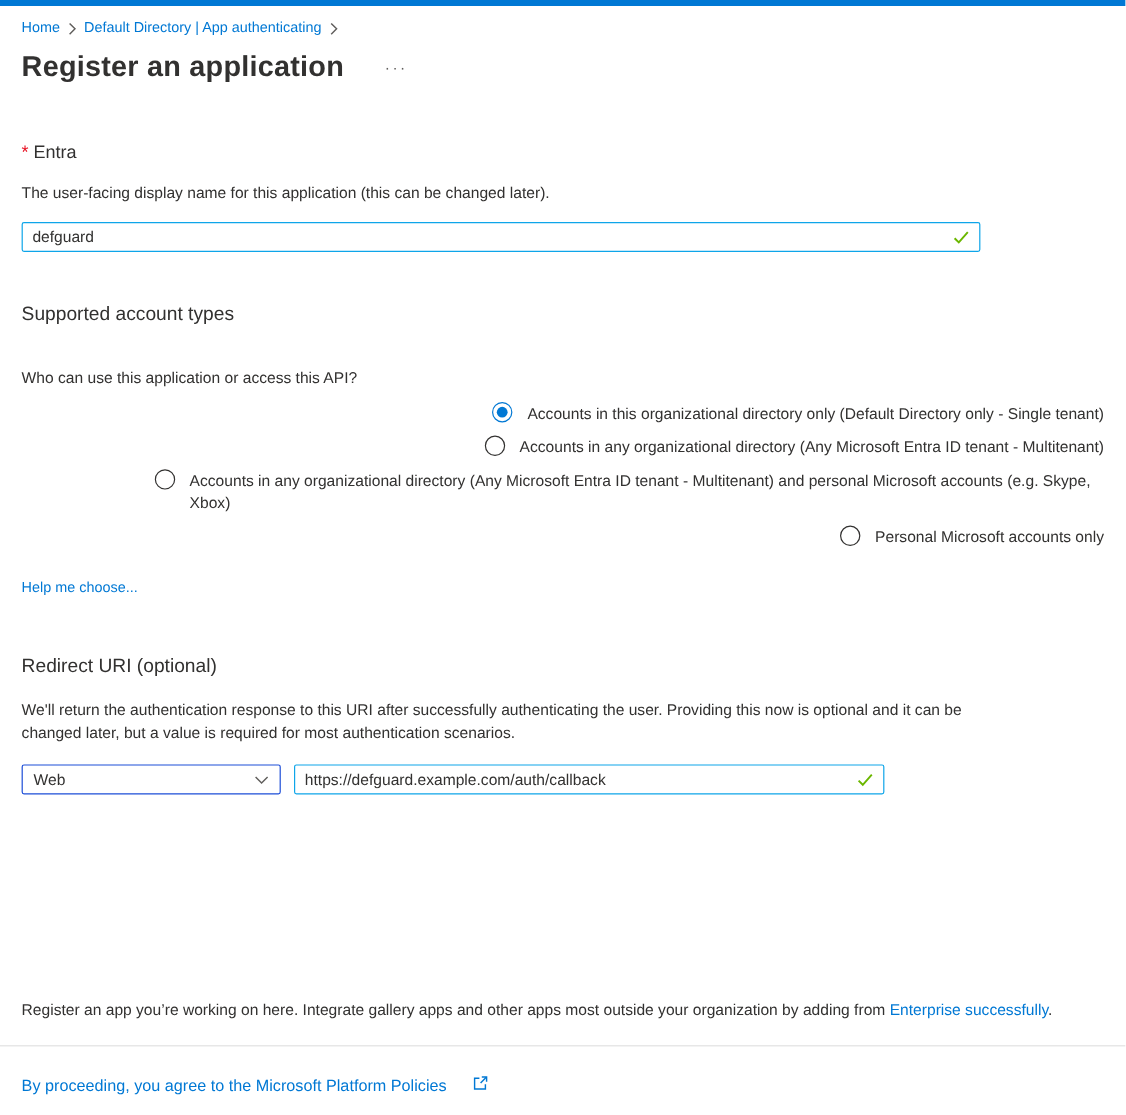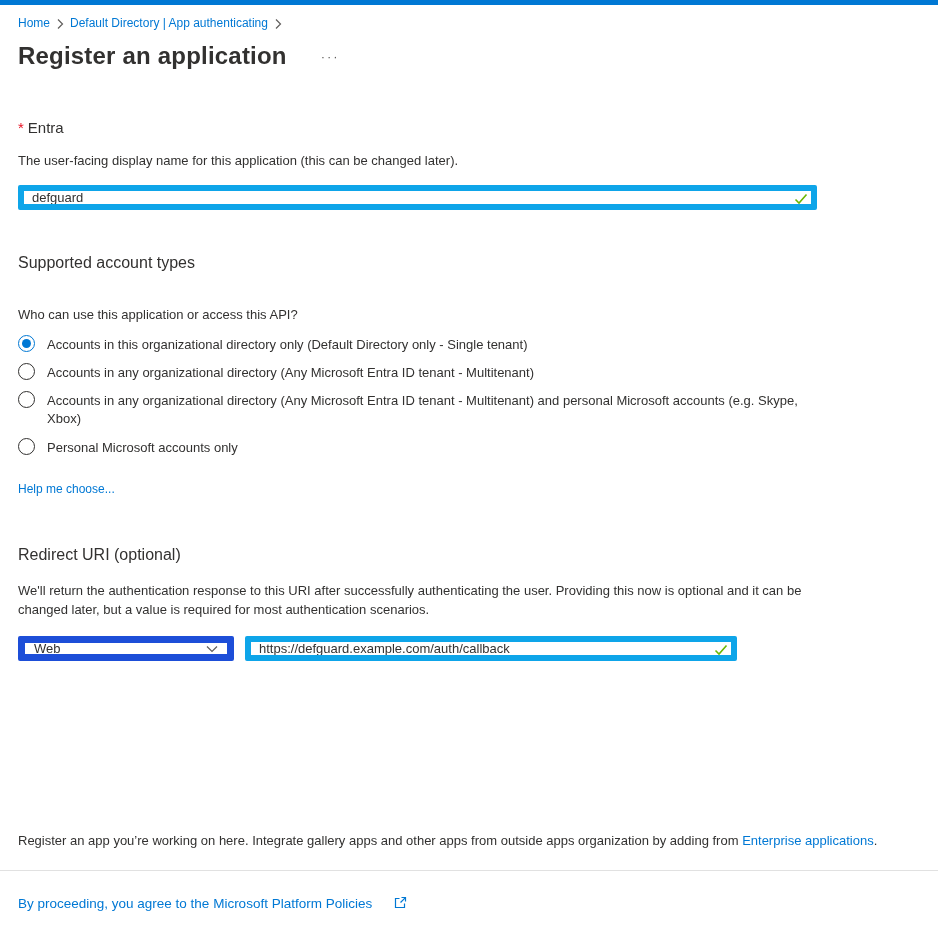--- a/index.html
+++ b/index.html
@@ -19,54 +19,54 @@
   .page-title { font-size: 24px; font-weight: 700; color: #323130; letter-spacing: 0.2px; }
   .more-btn { color: #605e5c; font-size: 13px; letter-spacing: 2px; cursor: pointer; padding: 2px 4px; }
 
   
   .name-label { margin-top: 49px; font-size: 15px; }
   .req { color: #e81123; margin-right: 4px; }
   .hint { margin-top: 17px; font-size: 13px; }
 
   .input-wrap { position: relative; margin-top: 17px; width: 799px; }
   .txt-input {
-    width: 100%; height: 25px; border: 6px solid #0ea5e9; border-radius: 2px;
+    width: 100%; height: 25px; border: 1px solid #0ea5e9; border-radius: 2px;
     font-family: "Liberation Sans", sans-serif; font-size: 13px; color: #323130;
     padding: 0 28px 0 8px; outline: none; background: #fff;
   }
   .valid-check { position: absolute; right: 9px; top: 6px; pointer-events: none; }
 
   
   .section-heading { font-size: 16px; font-weight: 400; color: #323130; }
   .heading-accounts { margin-top: 44px; }
   .question { margin-top: 35px; font-size: 13px; }
 
   
   .radio-list { margin-top: 13px; }
-  .radio-row { display: flex; align-items: flex-start; gap: 12px; margin-bottom: 10px; cursor: pointer; }
+  .radio-row { display: flex; align-items: flex-start; gap: 12px; margin-bottom: 10px; cursor: pointer; justify-content: flex-end; }
   .radio-circle {
     width: 17px; height: 17px; border-radius: 50%; border: 1px solid #323130;
     flex: 0 0 17px; position: relative; background: #fff; margin-top: 0px;
   }
   .radio-circle.selected { border-color: #0078d4; }
   .radio-circle.selected::after {
     content: ""; position: absolute; left: 3px; top: 3px; width: 9px; height: 9px;
     border-radius: 50%; background: #0078d4;
   }
   .radio-label { font-size: 13px; line-height: 17px; padding-top: 1px; }
   .radio-label.wrap3 { max-width: 762px; line-height: 18px; }
 
   .help-link { display: inline-block; margin-top: 16px; font-size: 12px; color: #0078d4; text-decoration: none; cursor: pointer; }
 
   
   .heading-redirect { margin-top: 49px; }
   .redirect-desc { margin-top: 17px; font-size: 13px; line-height: 19px; max-width: 800px; }
   .uri-row { margin-top: 17px; display: flex; gap: 11px; }
   .select-box {
-    width: 216px; height: 25px; border: 7px solid #1d4ed8; border-radius: 2px;
+    width: 216px; height: 25px; border: 1px solid #1d4ed8; border-radius: 2px;
     display: flex; align-items: center; justify-content: space-between;
     padding: 0 9px; font-size: 13px; cursor: pointer; background: #fff;
   }
   .uri-input-wrap { position: relative; width: 492px; }
 
   
   .info-text { margin-top: 172px; font-size: 13px; }
   .info-text a { color: #0078d4; text-decoration: none; cursor: pointer; }
   .divider { margin: 22px -18px 0 -18px; border-top: 1px solid #e1e1e1; }
   .policy-row { margin-top: 22px; display: flex; align-items: center; gap: 22px; }
@@ -165,22 +165,22 @@
       <span class="valid-check">
         <svg width="14" height="12" viewBox="0 0 14 12">
             <path d="M1.5 6.5 L5 10 L12.5 1.5" stroke="#6bb700" stroke-width="1.6" fill="none"></path>
           </svg>
       </span>
     </div>
   </div>
 
   
   <div class="info-text">
-    <span>Register an app you’re working on here. Integrate gallery apps and other apps from outside apps organization by adding from</span>
-    <a>Enterprise applications</a><span>.</span>
+    <span>Register an app you’re working on here. Integrate gallery apps and other apps most outside your organization by adding from</span>
+    <a>Enterprise successfully</a><span>.</span>
   </div>
 
   <div class="divider"></div>
 
   <div class="policy-row">
     <a class="policy-link">By proceeding, you agree to the Microsoft Platform Policies</a>
     <span class="ext-icon">
       <svg width="13" height="13" viewBox="0 0 13 13">
         <path d="M5.5 2.5 H1.5 V11.5 H10.5 V7.5" stroke="#0078d4" stroke-width="1.2" fill="none"></path>
         <path d="M7.5 1.5 H11.5 V5.5" stroke="#0078d4" stroke-width="1.2" fill="none"></path>

